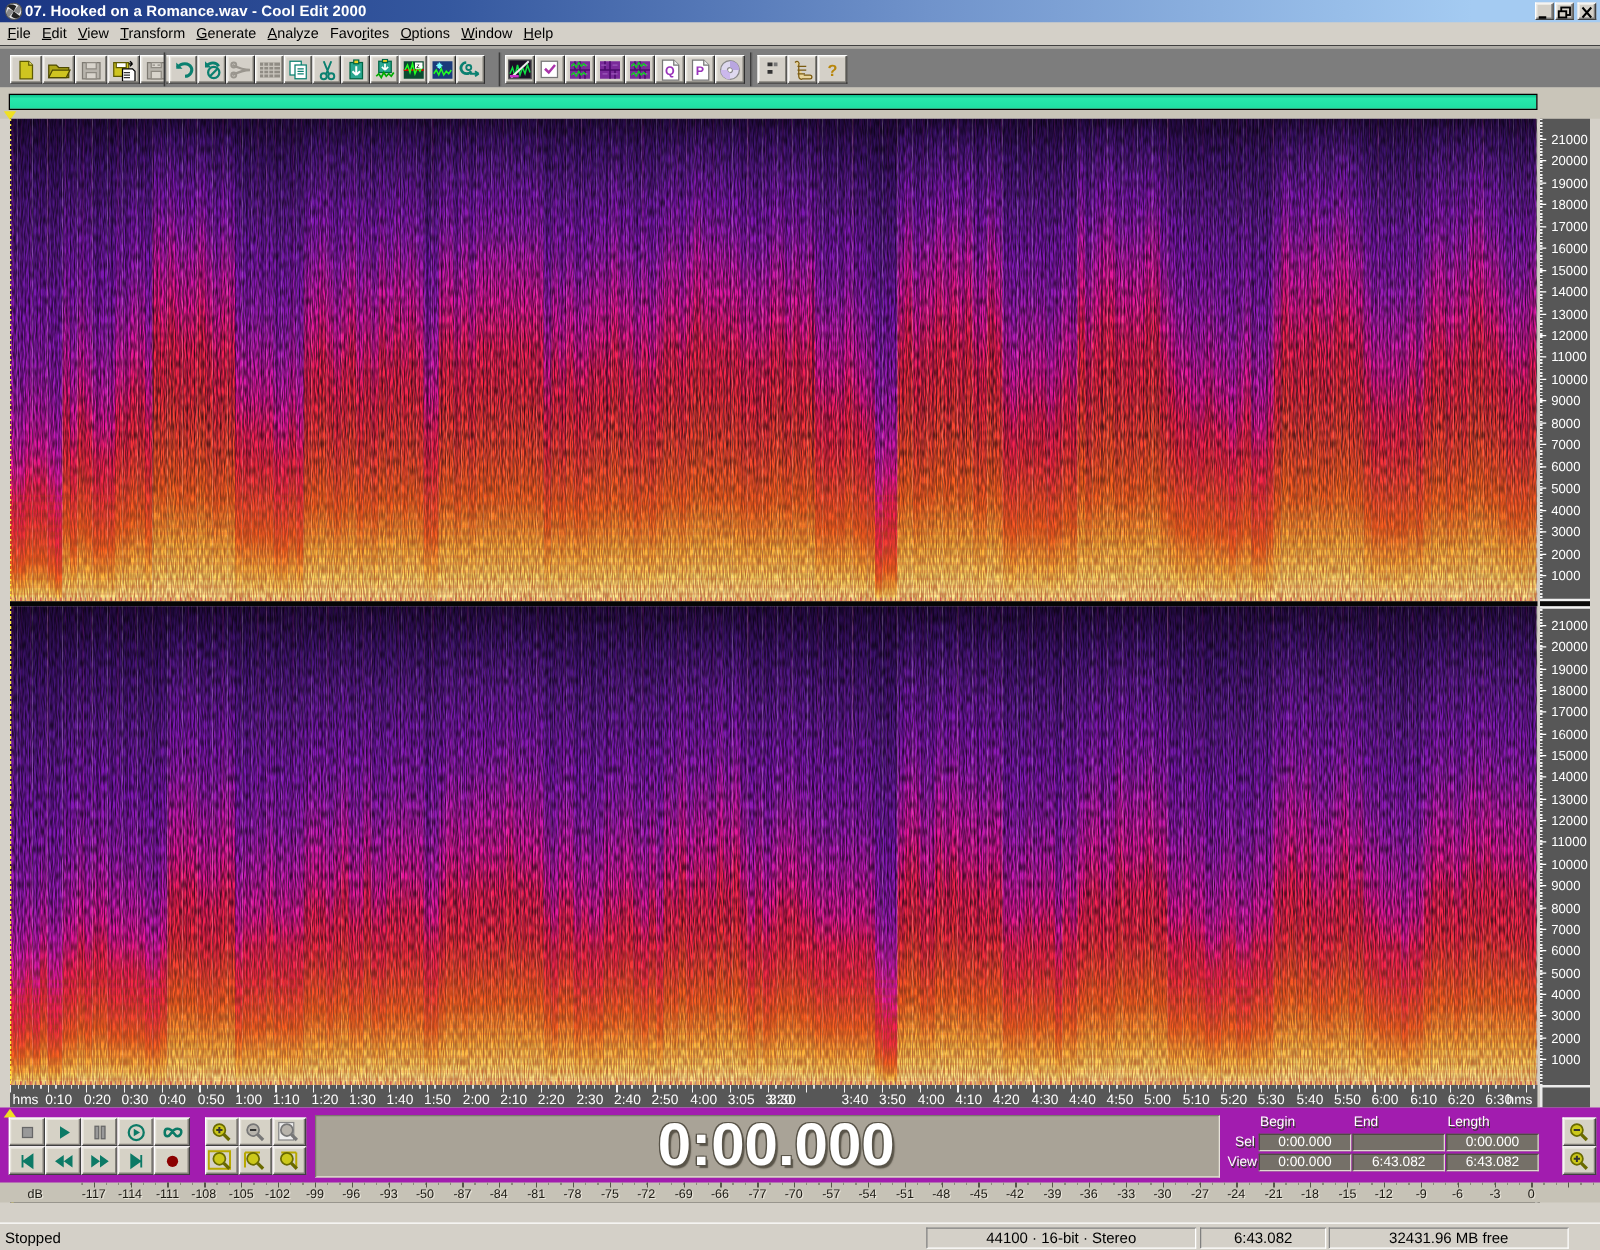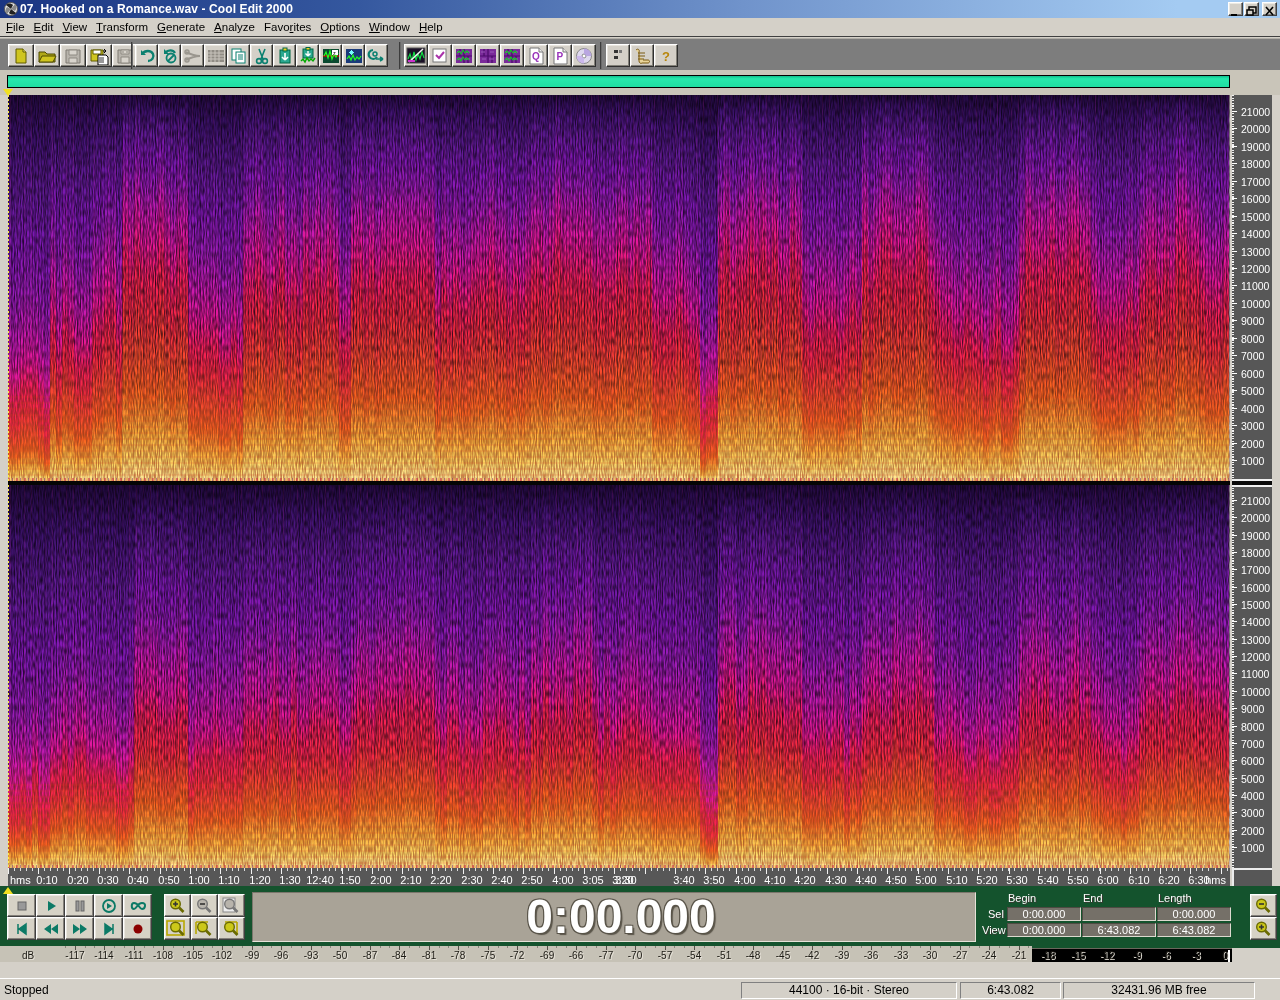--- a/index.html
+++ b/index.html
@@ -43,28 +43,28 @@
 .fr{position:absolute;left:1232px;width:40px;background:#575757;background-image:repeating-linear-gradient(180deg,#f2f2f2 0 1.2px,transparent 1.2px 2.6px);background-size:2px 100%;background-repeat:no-repeat}
 .fl{position:absolute;left:9px;color:#fff;font-size:10.5px;line-height:12px}
 .ft{position:absolute;left:0;width:5px;height:1px;background:#fff}
 #truler{position:absolute;left:8px;top:868px;width:1222px;height:18px;background:#575757;box-shadow:0 1px 0 #efefec;
  background-image:repeating-linear-gradient(90deg,#f2f2f2 0 1px,transparent 1px 30.32px),repeating-linear-gradient(90deg,#dcdcdc 0 1px,transparent 1px 6.063px);
  background-size:100% 6px,100% 3px;background-repeat:no-repeat;background-position:0px 0,0px 0}
 .tl{position:absolute;top:6px;width:30px;text-align:center;color:#fff;font-size:11px}
 #thms1{position:absolute;left:2px;top:6px;color:#fff;font-size:11px}
 #thms2{position:absolute;right:4px;top:6px;color:#fff;font-size:11px}
 #tcorner{position:absolute;left:1232px;top:868px;width:40px;height:18px;background:#575757;border-left:2px solid #ececec;border-top:2px solid #ececec}
-#ctrl{position:absolute;left:0;top:886px;width:1280px;height:62px;background:#14532d}
+#ctrl{position:absolute;left:0;top:886px;width:1280px;height:62px;background:#a21caf}
 .pbtn{height:23px;background:#d6d2c6;border:1px solid;border-color:#fff #404040 #404040 #fff;box-shadow:inset -1px -1px 0 #84807a,inset 1px 1px 0 #eae7e0;display:inline-flex;align-items:center;justify-content:center;vertical-align:top}
 .prow{position:absolute;white-space:nowrap;font-size:0}
 #clock{position:absolute;left:252px;top:6px;width:724px;height:50px;background:#a9a397;border:1px solid;border-color:#7b766c #e6e2d8 #e6e2d8 #7b766c;color:#fff;text-align:center;font-size:48px;font-weight:bold;line-height:48px;padding-left:14px;text-shadow:-1px -1px 0 #595449,1px -1px 0 #595449,-1px 1px 0 #595449,2px 2px 1px #595449}
 .svlab{position:absolute;color:#fff;font-size:11px;text-shadow:1px 1px 0 #3a3832}
 .svf{position:absolute;width:74px;height:14px;background:#757068;border:1px solid;border-color:#4e4a42 #ddd9cf #ddd9cf #4e4a42;color:#fff;font-size:11px;text-align:center;line-height:12px}
 #meter{position:absolute;left:8px;top:948px;width:1224px;height:14px;background:#000;border-top:1px solid #6a665c}
-#dbrul{position:absolute;left:0;top:946px;width:1032px;height:16px;background:#c6c2b6;background-image:repeating-linear-gradient(90deg,#55524a 0 1px,transparent 1px 29.49px),repeating-linear-gradient(90deg,#8a867c 0 1px,transparent 1px 9.83px);background-size:100% 4px,100% 2px;background-repeat:no-repeat;background-position:75px 0,65.2px 0}
+#dbrul{position:absolute;left:0;top:946px;width:1280px;height:16px;background:#c6c2b6;background-image:repeating-linear-gradient(90deg,#55524a 0 1px,transparent 1px 29.49px),repeating-linear-gradient(90deg,#8a867c 0 1px,transparent 1px 9.83px);background-size:100% 4px,100% 2px;background-repeat:no-repeat;background-position:75px 0,65.2px 0}
 .dl{position:absolute;top:4px;width:28px;text-align:center;color:#1c1a14;font-size:10px;text-shadow:1px 1px 0 #e8e4da}
 #status{position:absolute;left:0;top:978px;width:1280px;height:22px;background:#d4d0c8;border-top:1px solid #fff;font-size:12px;color:#000}
 .sbox{position:absolute;top:3px;height:17px;border:1px solid;border-color:#808080 #fff #fff #808080;padding:1px 6px;font-size:12px;line-height:13px;white-space:nowrap}
 .vst{position:absolute;left:0;top:0;width:100%;height:100%;-webkit-mask-image:linear-gradient(180deg,#000 0 58%,rgba(0,0,0,0.4) 80%,rgba(0,0,0,0.22) 100%);mask-image:linear-gradient(180deg,#000 0 58%,rgba(0,0,0,0.4) 80%,rgba(0,0,0,0.22) 100%);background-image:repeating-linear-gradient(90deg,rgba(26,5,54,0.36) 0 1px,transparent 1px 3px),repeating-linear-gradient(90deg,transparent 0 4px,rgba(30,6,62,0.28) 4px 5px,transparent 5px 11px),repeating-linear-gradient(90deg,transparent 0 2px,rgba(235,30,110,0.10) 2px 3px,transparent 3px 7px)}
 .bedge{position:absolute;left:0;bottom:0;width:100%;height:3px;background:repeating-linear-gradient(90deg,rgba(205,30,60,0.5) 0 2px,rgba(255,210,90,0.25) 2px 4px,rgba(95,20,125,0.42) 4px 5px,rgba(250,150,60,0.3) 5px 8px)}
 .hband{position:absolute;left:0;bottom:0;width:100%;height:22%;background:repeating-linear-gradient(180deg,rgba(225,60,25,0.12) 0 2px,transparent 2px 6px)}
 </style></head>
 <body>
 <div id="win">
  <div id="title">
@@ -876,21 +876,21 @@
  <div id="truler">
       <div class="tl" style="left:24px">0:10</div>
       <div class="tl" style="left:55px">0:20</div>
       <div class="tl" style="left:85px">0:30</div>
       <div class="tl" style="left:115px">0:40</div>
       <div class="tl" style="left:146px">0:50</div>
       <div class="tl" style="left:176px">1:00</div>
       <div class="tl" style="left:206px">1:10</div>
       <div class="tl" style="left:237px">1:20</div>
       <div class="tl" style="left:267px">1:30</div>
-      <div class="tl" style="left:297px">12:40</div>
+      <div class="tl" style="left:297px">1:40</div>
       <div class="tl" style="left:327px">1:50</div>
       <div class="tl" style="left:358px">2:00</div>
       <div class="tl" style="left:388px">2:10</div>
       <div class="tl" style="left:418px">2:20</div>
       <div class="tl" style="left:449px">2:30</div>
       <div class="tl" style="left:479px">2:40</div>
       <div class="tl" style="left:509px">2:50</div>
       <div class="tl" style="left:540px">4:00</div>
       <div class="tl" style="left:570px">3:05</div>
       <div class="tl" style="left:600px">3:20</div>

